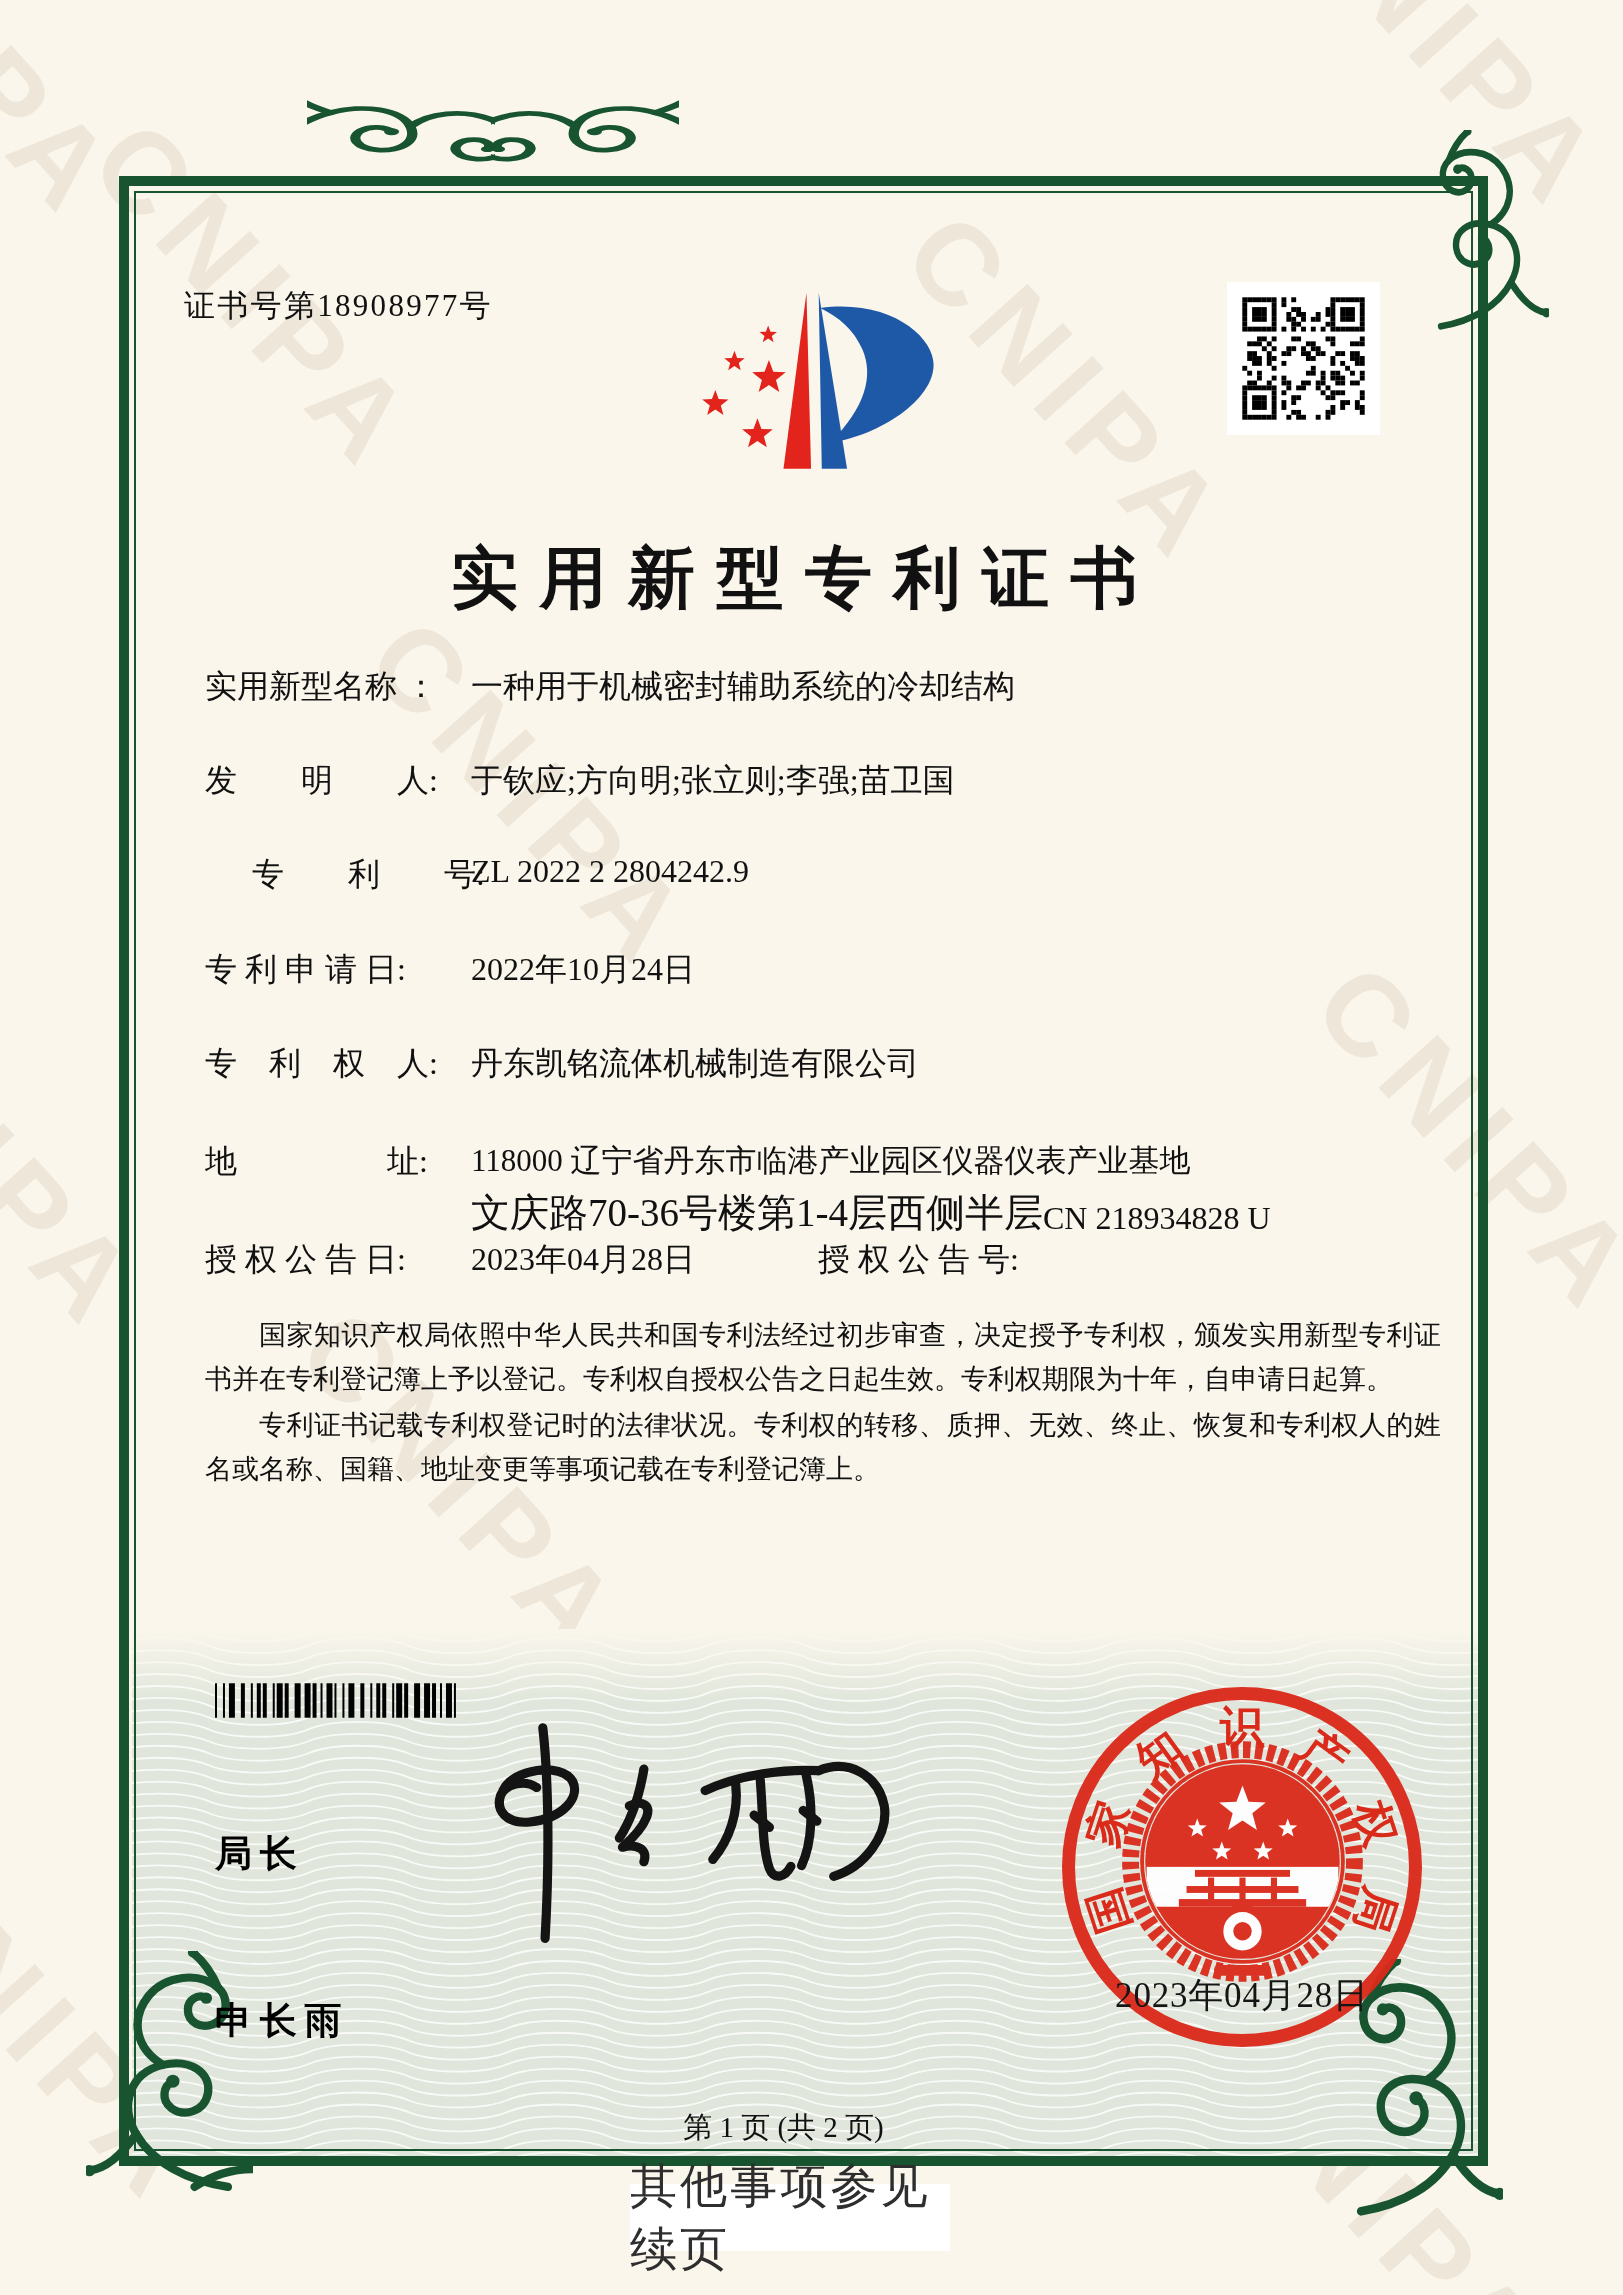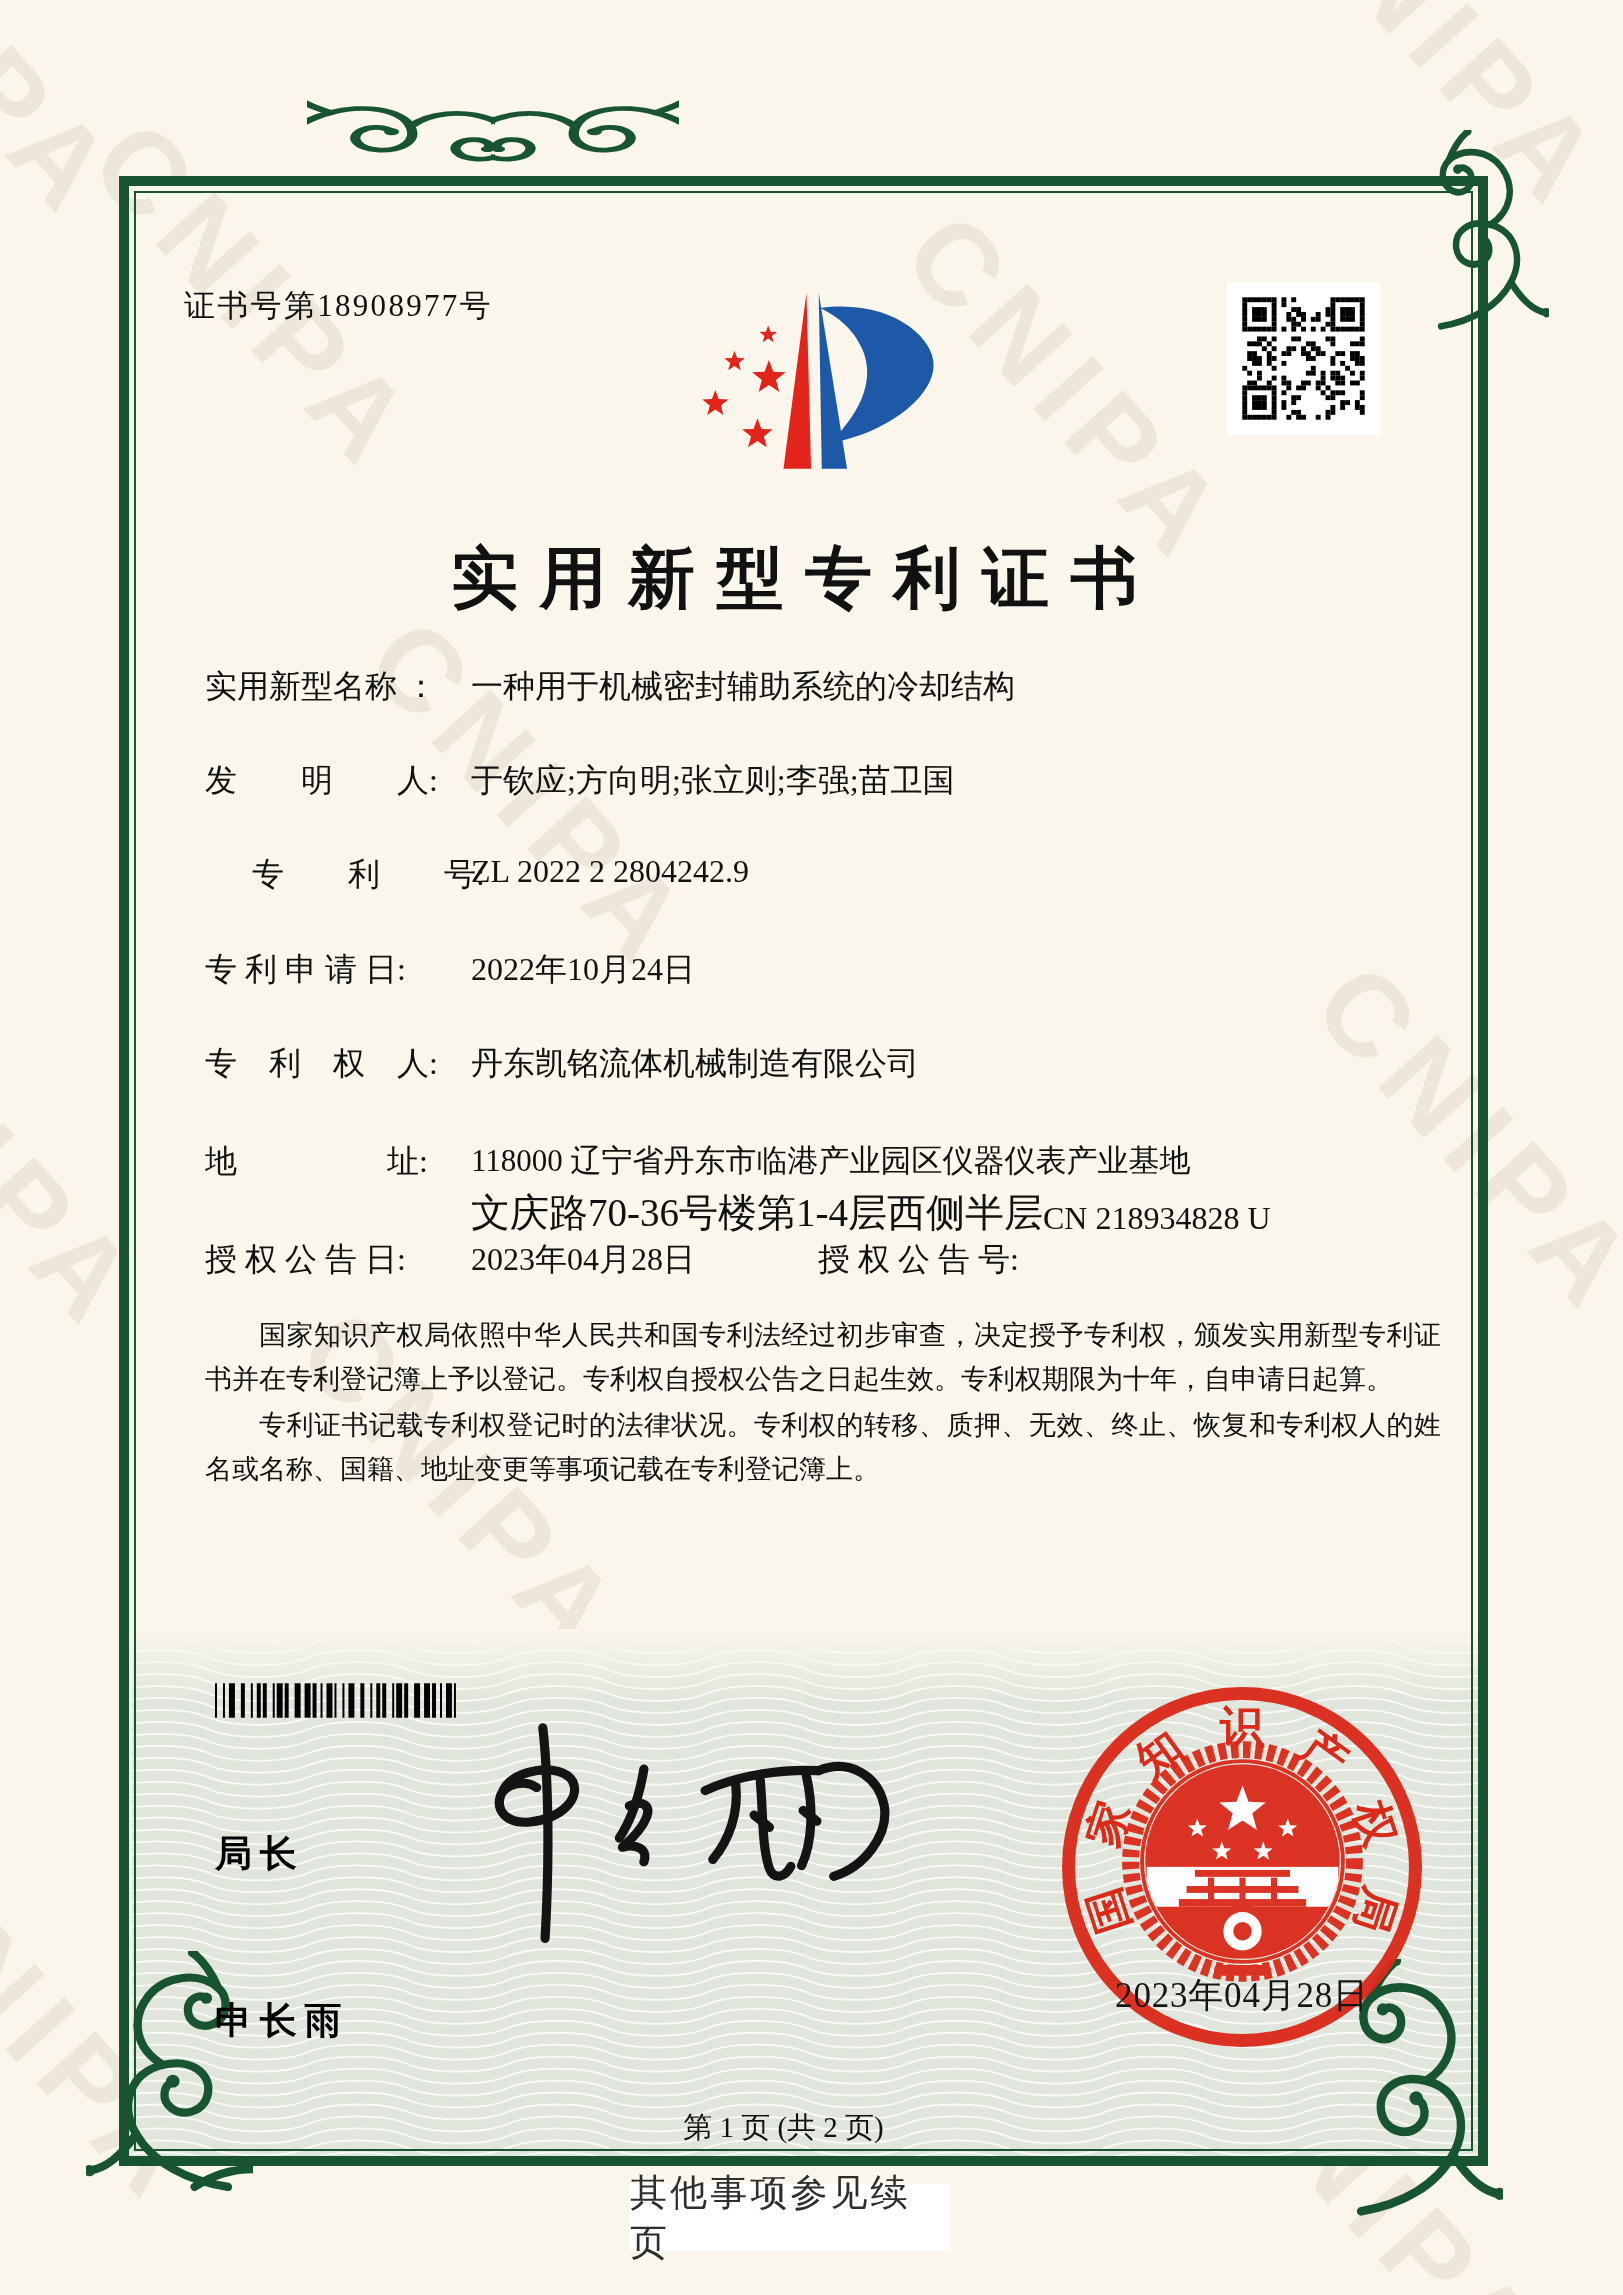--- a/index.html
+++ b/index.html
@@ -63,21 +63,21 @@
   .notice p + p{margin-top:2px;}
   .director-label,.director-name{
     left:215px;
     font-family:"Liberation Sans","DejaVu Sans",sans-serif;
     font-weight:bold;font-size:37px;letter-spacing:7.7px;color:#000;
   }
   .page-info{left:132px;top:2108px;width:1303px;text-align:center;font-size:29px;}
   .note-box{
     left:630px;top:2184px;width:320px;height:67px;
     background:#ffffff;display:flex;align-items:center;justify-content:center;
-    font-size:37px;letter-spacing:3.1px;color:#2e2e2e;z-index:5;position:absolute;
+    font-size:47px;letter-spacing:3.1px;color:#2e2e2e;z-index:5;position:absolute;
   }
   
   .seal{left:1062px;top:1687px;width:360px;height:360px;z-index:6;}
   .seal-ring{
     position:absolute;left:0;top:0;width:360px;height:360px;border-radius:50%;
     border:13px solid #da2a1a;box-sizing:border-box;opacity:.96;
   }
   #seal-ring-text span{
     position:absolute;left:50%;top:50%;
     font-family:"Liberation Serif","DejaVu Serif",serif;

